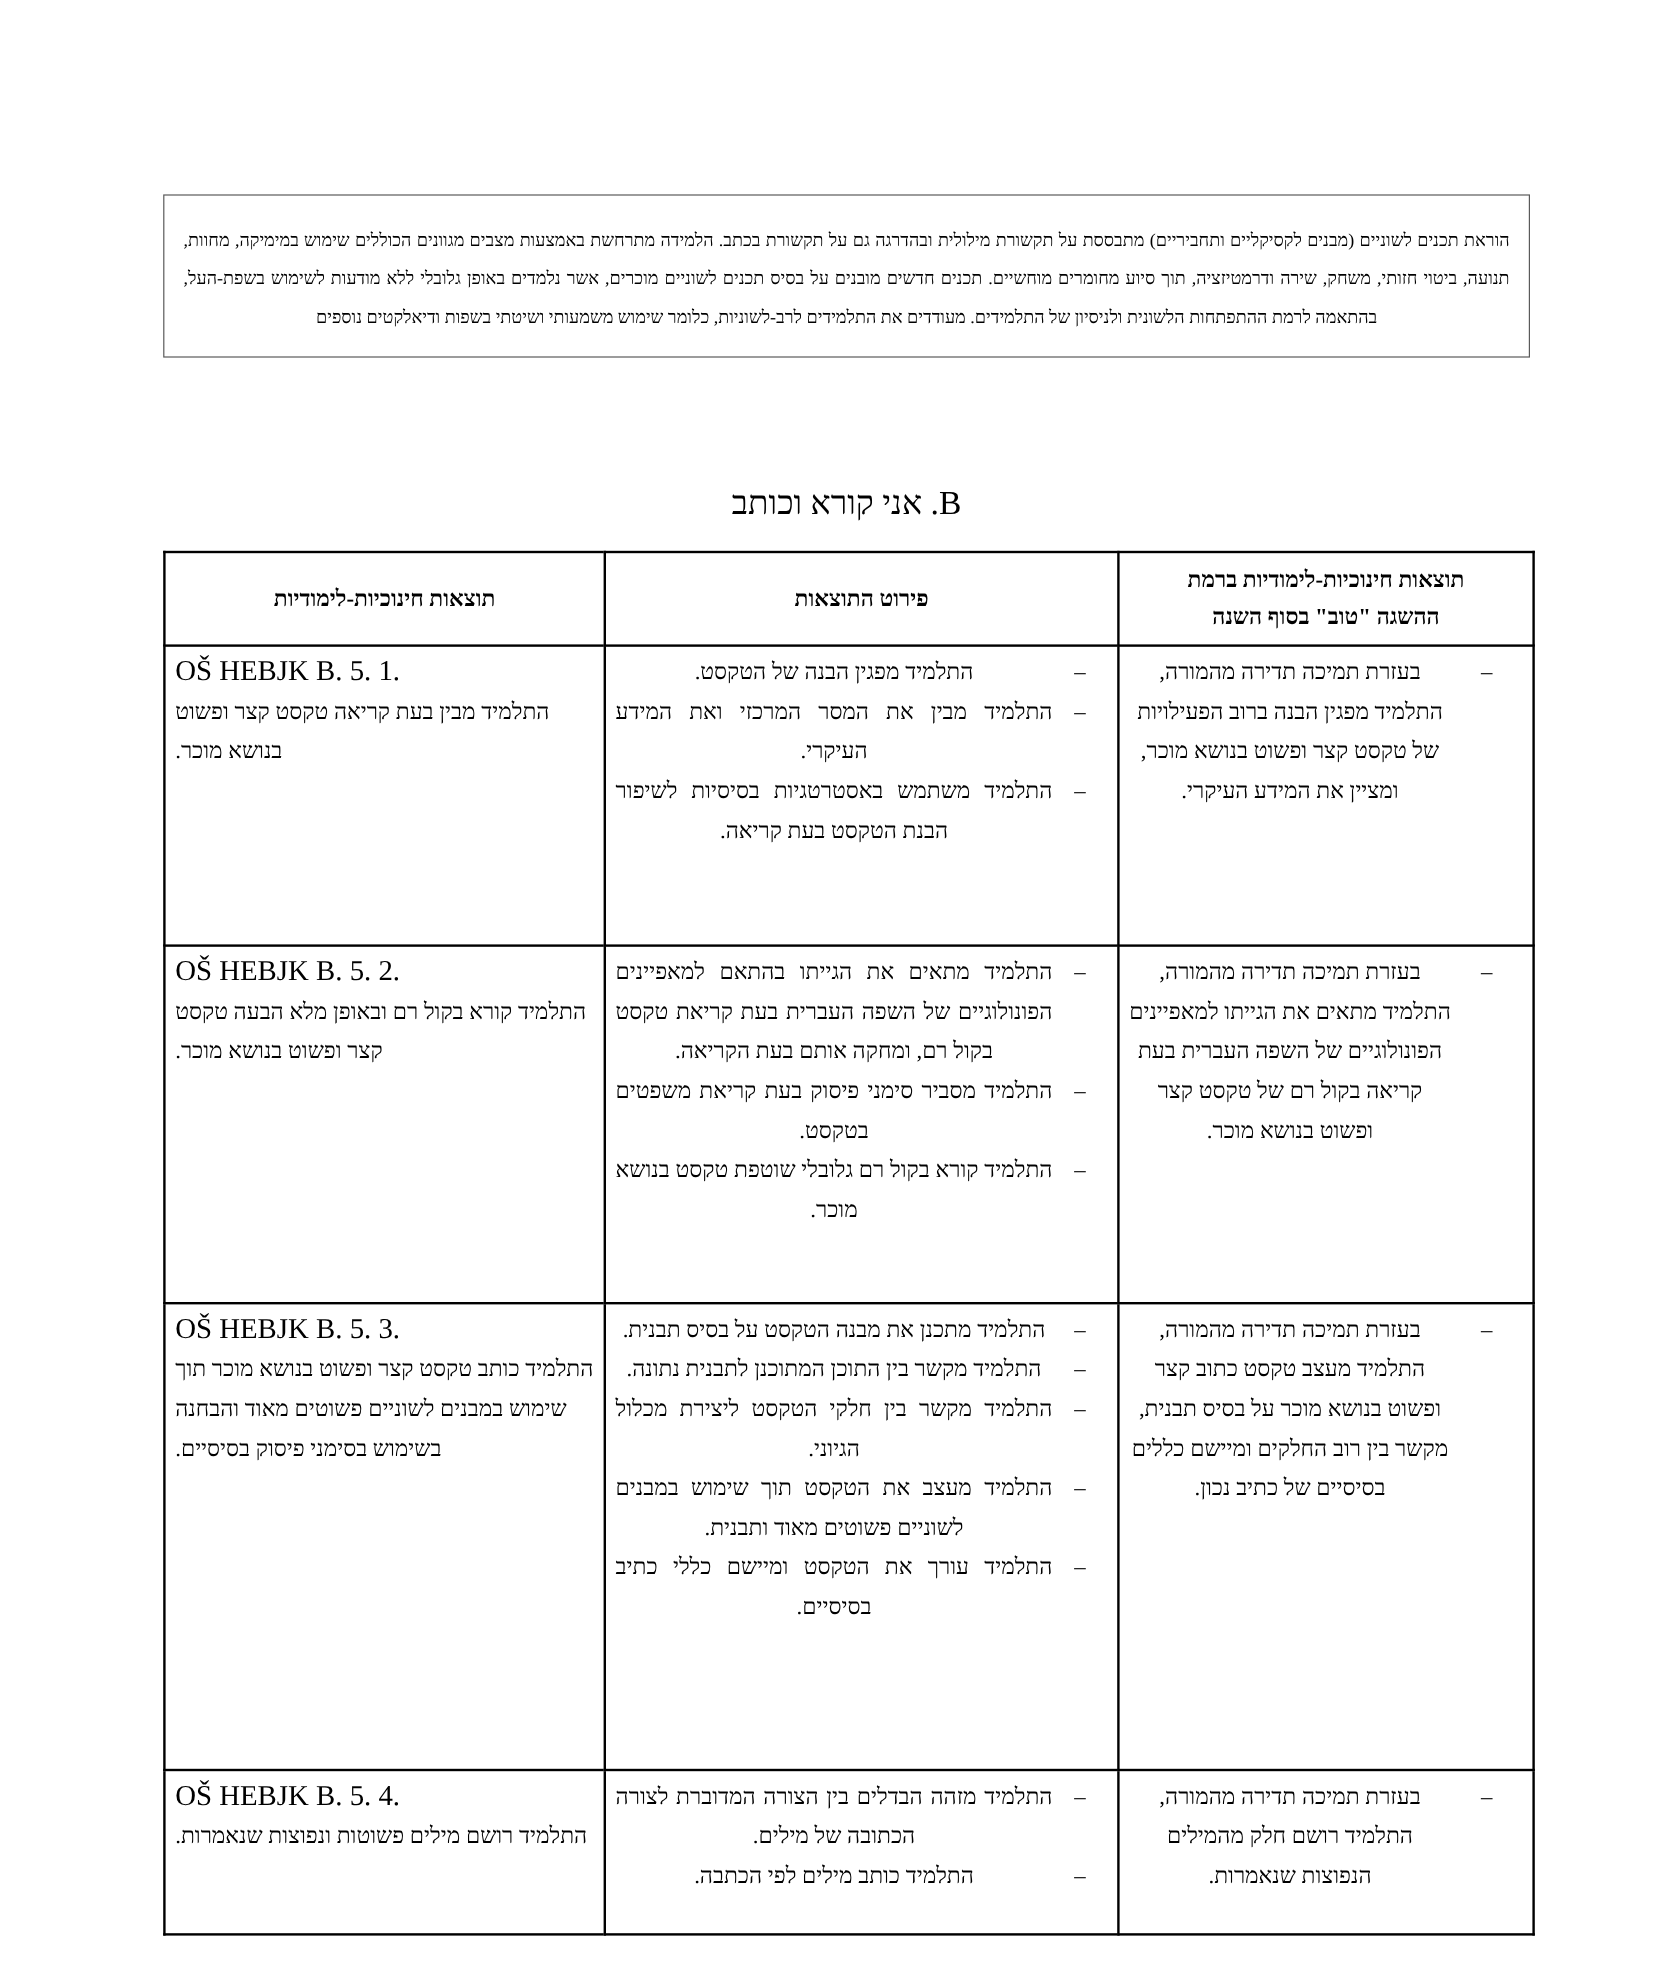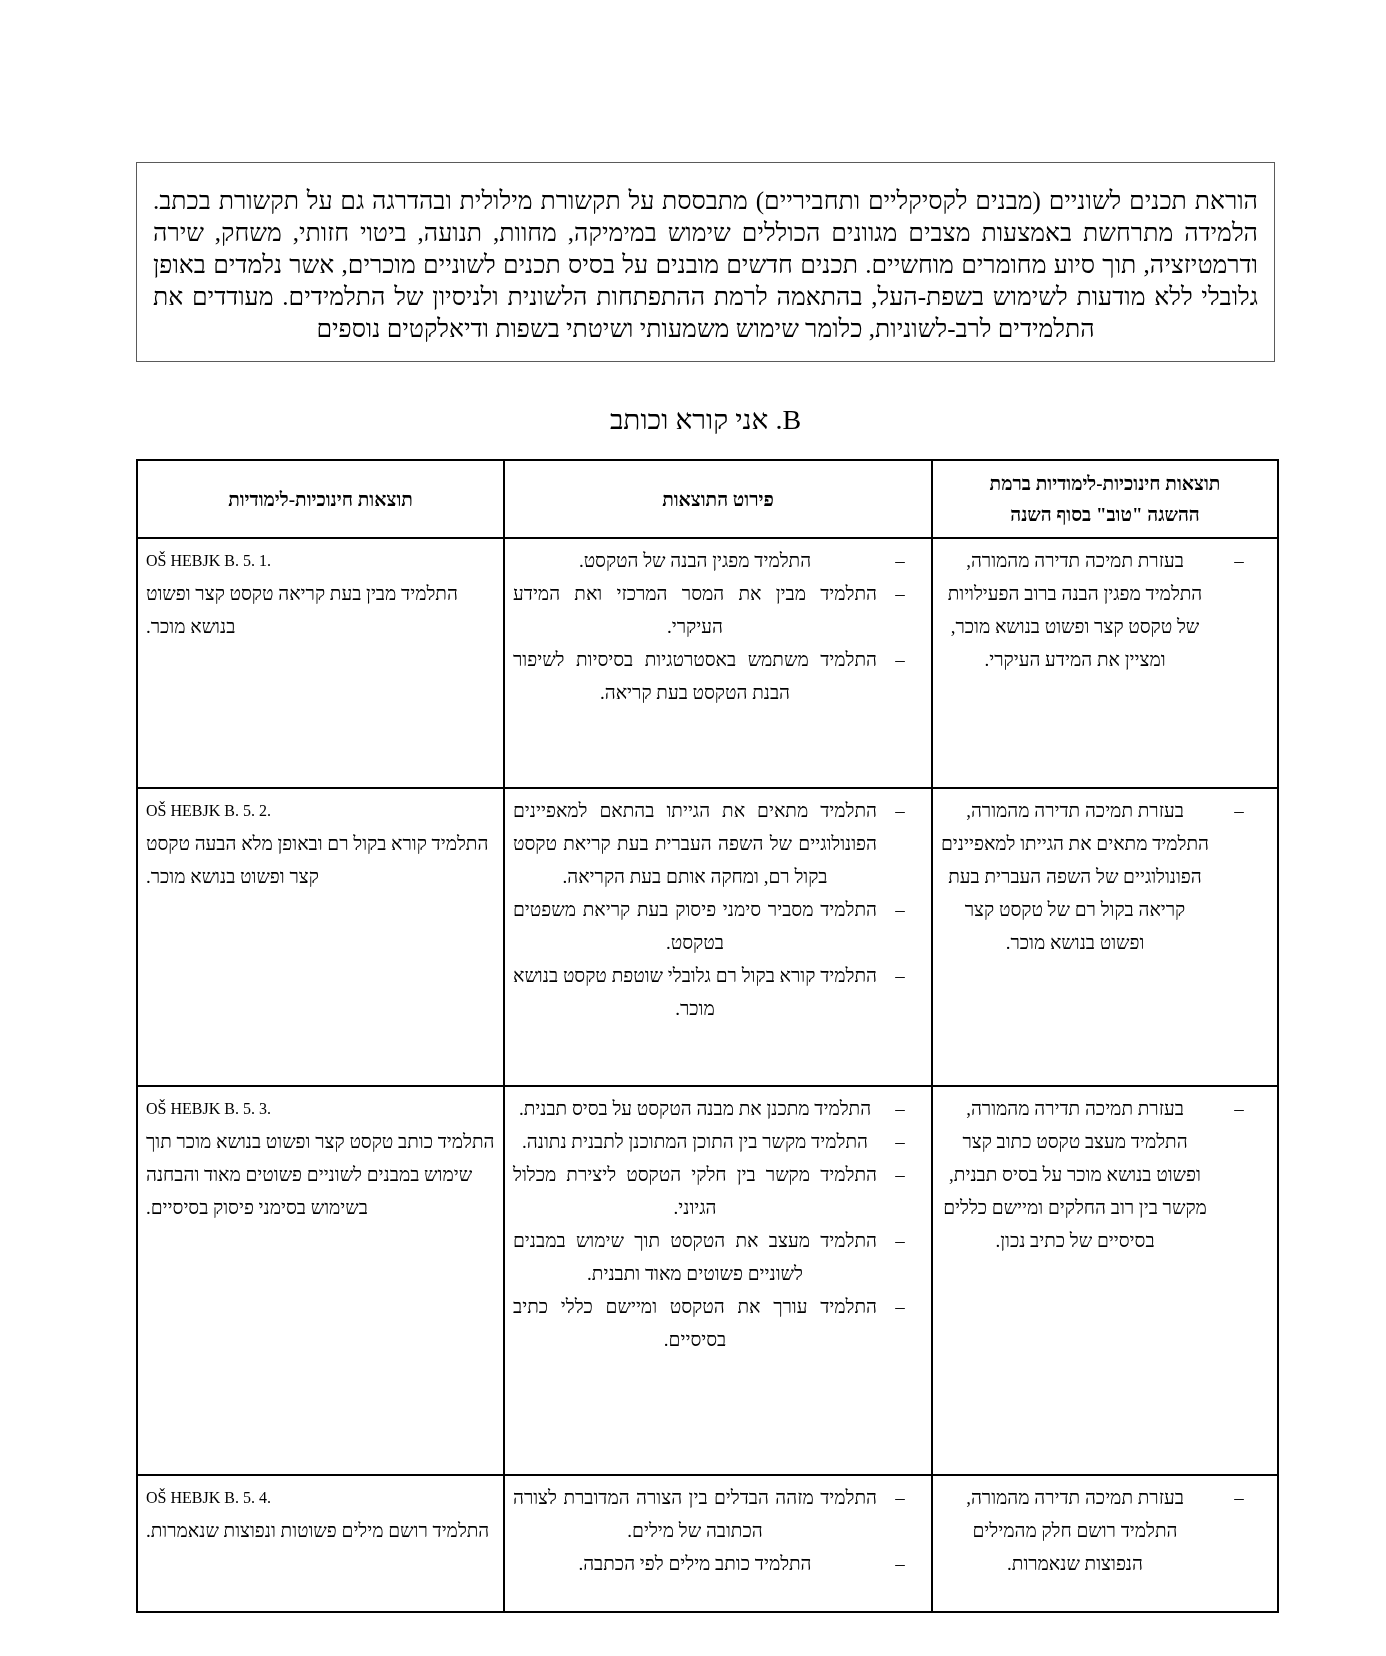--- a/index.html
+++ b/index.html
@@ -11,21 +11,21 @@
     overflow:hidden;
   }
   
   .recbox{
     position:absolute;left:136px;top:162px;width:1139px;
     box-sizing:border-box;border:1px solid #5a5a5a;
     padding:9px 16px 16px 16px;direction:rtl;
   }
   .recbox .heading{font-size:19px;line-height:31px;text-align:right;}
   .recbox .bodytext{
-    margin-top:13px;font-size:25px;line-height:32px;
+    margin-top:13px;font-size:15px;line-height:32px;
     text-align:justify;text-align-last:center;
   }
   
   .section-title{
     position:absolute;left:136px;top:403px;width:1139px;
     direction:rtl;text-align:center;font-size:28px;line-height:33px;
   }
   
   table.grid{
     position:absolute;left:136px;top:459px;width:1141px;
@@ -39,21 +39,21 @@
   }
   .grid th{
     vertical-align:middle;text-align:center;
     font-weight:bold;font-size:19px;line-height:31px;padding:4px 6px;
   }
   tr.hdr{height:78px;}
   tr.r1{height:250px;}
   tr.r2{height:298px;}
   tr.r3{height:389px;}
   tr.r4{height:137px;}
-  .code{direction:ltr;text-align:left;font-size:16px;line-height:33px;}
+  .code{direction:ltr;text-align:left;font-size:24px;line-height:33px;}
   .outcome{direction:rtl;text-align:left;}
   
   .li{display:flex;direction:rtl;}
   .li .mark{flex:0 0 46px;text-align:center;}
   .li .txt{flex:1;min-width:0;}
   td.col-details .txt{text-align:justify;text-align-last:center;}
   td.col-good .li .mark{flex:0 0 60px;}
   td.col-good .txt{text-align:center;}
   .hdr-line{display:block;}
 </style>

